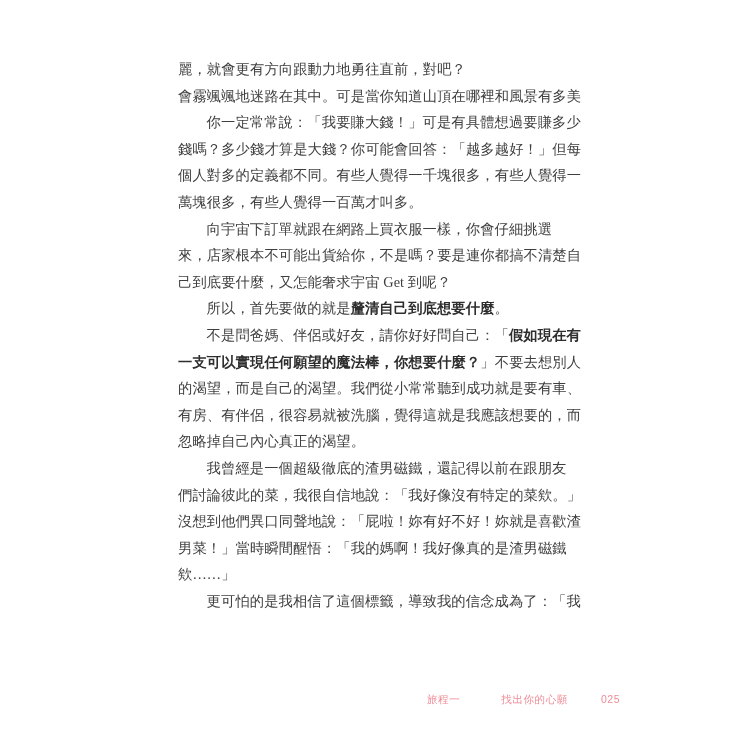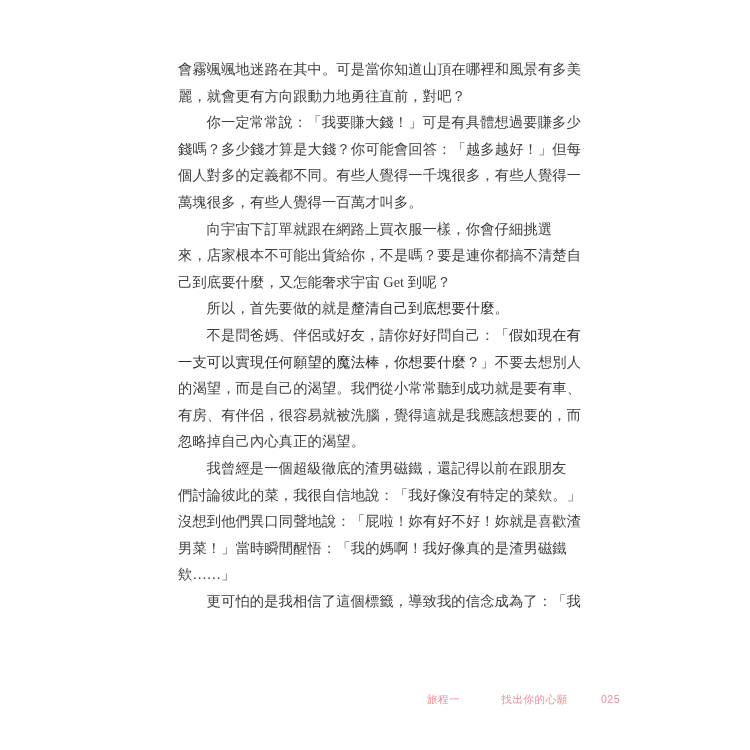--- a/index.html
+++ b/index.html
@@ -27,21 +27,21 @@
   .line {
     line-height: 26.6px;
     height: 26.6px;
     white-space: nowrap;
     letter-spacing: 0.1px;
   }
   .line.indent {
     text-indent: 2em;
   }
   .seg.bold {
-    font-weight: normal;
+    font-weight: bold;
     color: #2e2e2e;
   }
   .footer {
     position: absolute;
     left: 427px;
     top: 693px;
     display: flex;
     align-items: baseline;
     font-family: "Liberation Sans", "DejaVu Sans", sans-serif;
     font-size: 10.5px;
@@ -51,22 +51,22 @@
   }
   .footer .chapter { margin-right: 8px; }
   .footer .section-title { }
 </style>
 </head>
 <body>
 
 <div class="page" style="background: rgb(255, 255, 255);">
 
   <div class="text-block" id="body-lines" style="color: rgb(63, 63, 63);">
+      <div class="line"><span class="seg">麗，就會更有方向跟動力地勇往直前，對吧？</span></div>
       <div class="line"><span class="seg">會霧颯颯地迷路在其中。可是當你知道山頂在哪裡和風景有多美</span></div>
-      <div class="line"><span class="seg">麗，就會更有方向跟動力地勇往直前，對吧？</span></div>
       <div class="line indent"><span class="seg">你一定常常說：「我要賺大錢！」可是有具體想過要賺多少</span></div>
       <div class="line"><span class="seg">錢嗎？多少錢才算是大錢？你可能會回答：「越多越好！」但每</span></div>
       <div class="line"><span class="seg">個人對多的定義都不同。有些人覺得一千塊很多，有些人覺得一</span></div>
       <div class="line"><span class="seg">萬塊很多，有些人覺得一百萬才叫多。</span></div>
       <div class="line indent"><span class="seg">向宇宙下訂單就跟在網路上買衣服一樣，你會仔細挑選</span></div>
       <div class="line"><span class="seg">來，店家根本不可能出貨給你，不是嗎？要是連你都搞不清楚自</span></div>
       <div class="line"><span class="seg">己到底要什麼，又怎能奢求宇宙 Get 到呢？</span></div>
       <div class="line indent"><span class="seg">所以，首先要做的就是</span><span class="seg bold">釐清自己到底想要什麼</span><span class="seg">。</span></div>
       <div class="line indent"><span class="seg">不是問爸媽、伴侶或好友，請你好好問自己：「</span><span class="seg bold">假如現在有</span></div>
       <div class="line"><span class="seg bold">一支可以實現任何願望的魔法棒，你想要什麼？</span><span class="seg">」不要去想別人</span></div>

